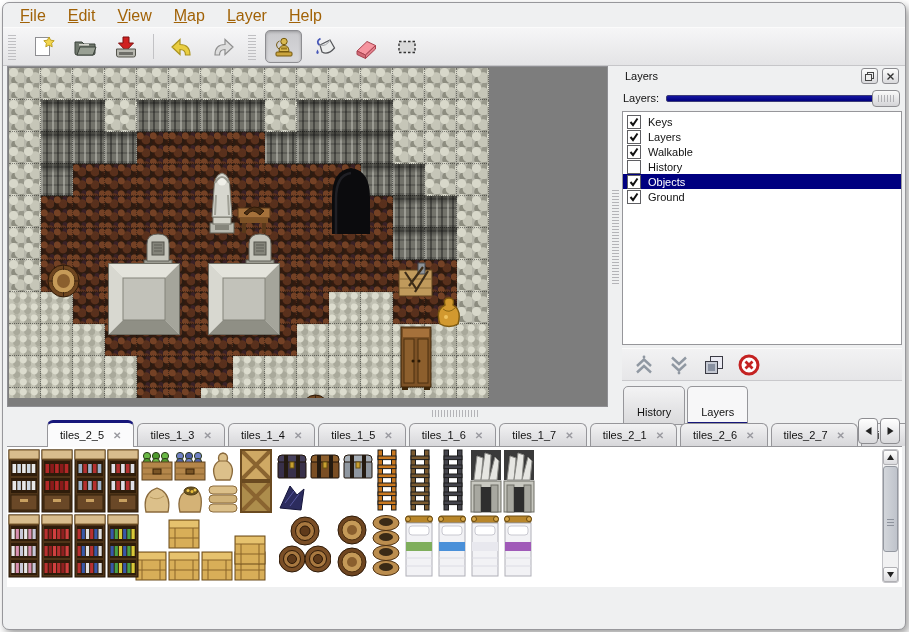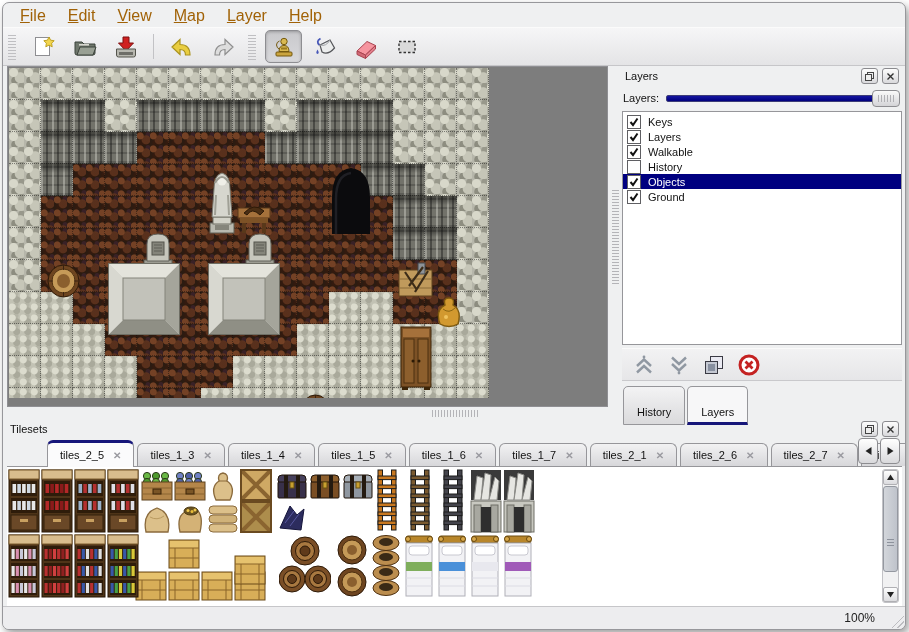--- a/index.html
+++ b/index.html
@@ -529,36 +529,20 @@
         <span class="side-tab">
           <span>History</span>
         </span>
         <span class="side-tab active">
           <span>Layers</span>
         </span>
       </div>
   </div>
 
   <div class="tilesets-panel">
-    <div class="ts-header">
-      <span>Tilesets</span>
-      <span class="panel-btns">
-        <span class="mini-btn">
-          <svg width="11" height="11" viewBox="0 0 11 11">
-              <rect x="3.5" y="1.5" width="6" height="6" fill="none" stroke="#444"></rect>
-              <rect x="1.5" y="3.5" width="6" height="6" fill="#eee" stroke="#444"></rect>
-            </svg>
-        </span>
-        <span class="mini-btn">
-          <svg width="9" height="9" viewBox="0 0 9 9">
-              <path d="M1.5,1.5 L7.5,7.5 M7.5,1.5 L1.5,7.5" stroke="#333" stroke-width="1.4"></path>
-            </svg>
-        </span>
-      </span>
-    </div>
     <div class="ts-tabrow" id="ts-tabrow">
         <span class="ts-tab active">
           <span>tiles_2_5</span>
           <span class="tab-x">✕</span>
         </span>
         <span class="ts-tab">
           <span>tiles_1_3</span>
           <span class="tab-x">✕</span>
         </span>
         <span class="ts-tab">
@@ -1017,17 +1001,13 @@
         <div class="sb-thumb" style="top:16px;height:86px;"></div>
         <div class="sb-btn" style="bottom:0;">
           <svg width="9" height="9" viewBox="0 0 9 9">
               <polygon points="4.5,7.5 8,2 1,2" fill="#222"></polygon>
             </svg>
         </div>
       </div>
     </div>
   </div>
 
-  <div class="statusbar">
-    <span class="zoom-label">100%</span>
-    <span class="resize-grip"></span>
-  </div>
 </div>
 
 </body></html>

